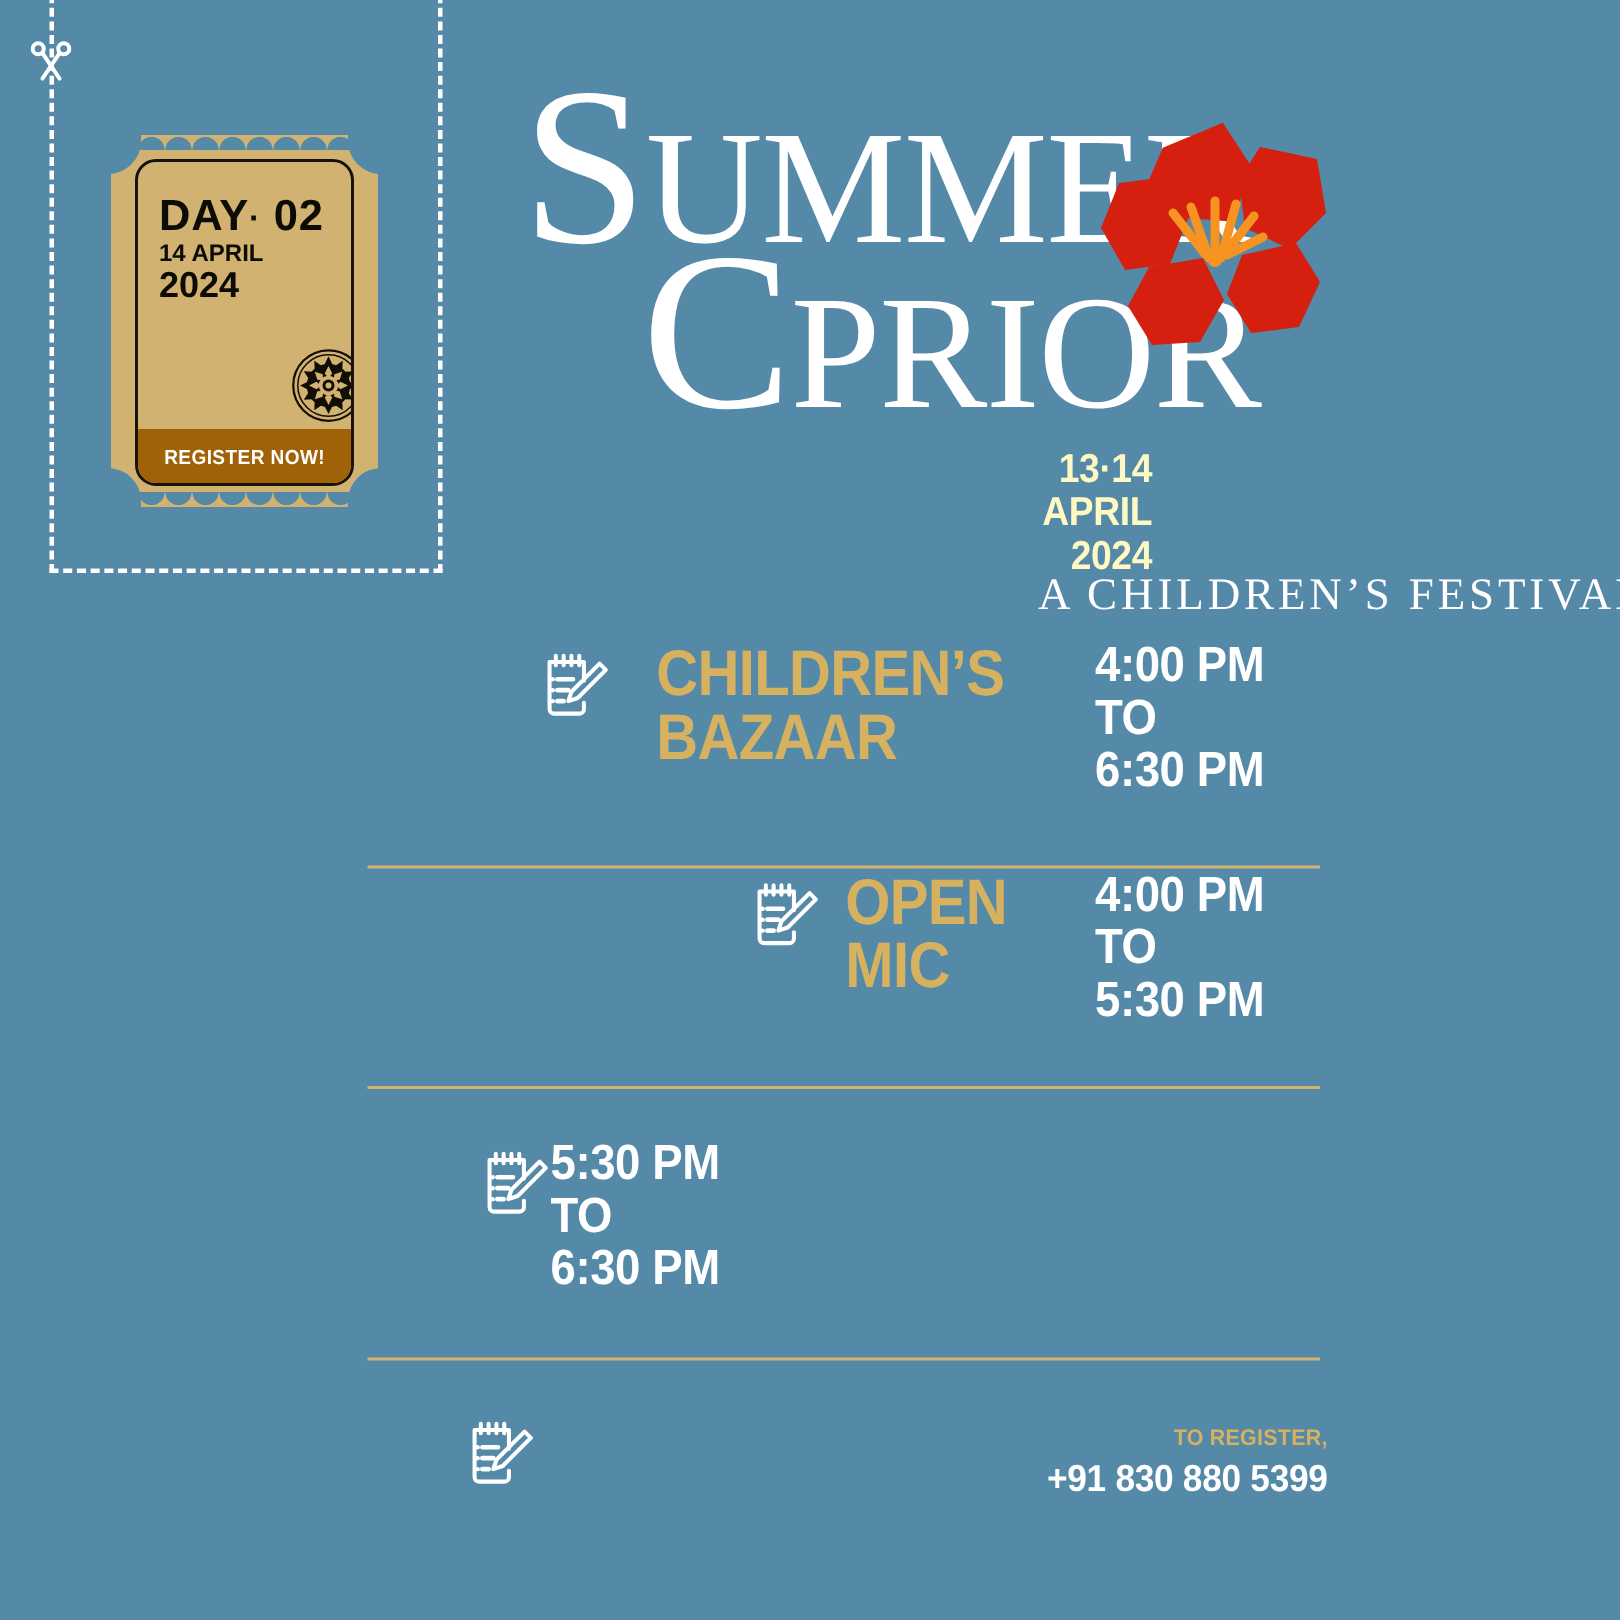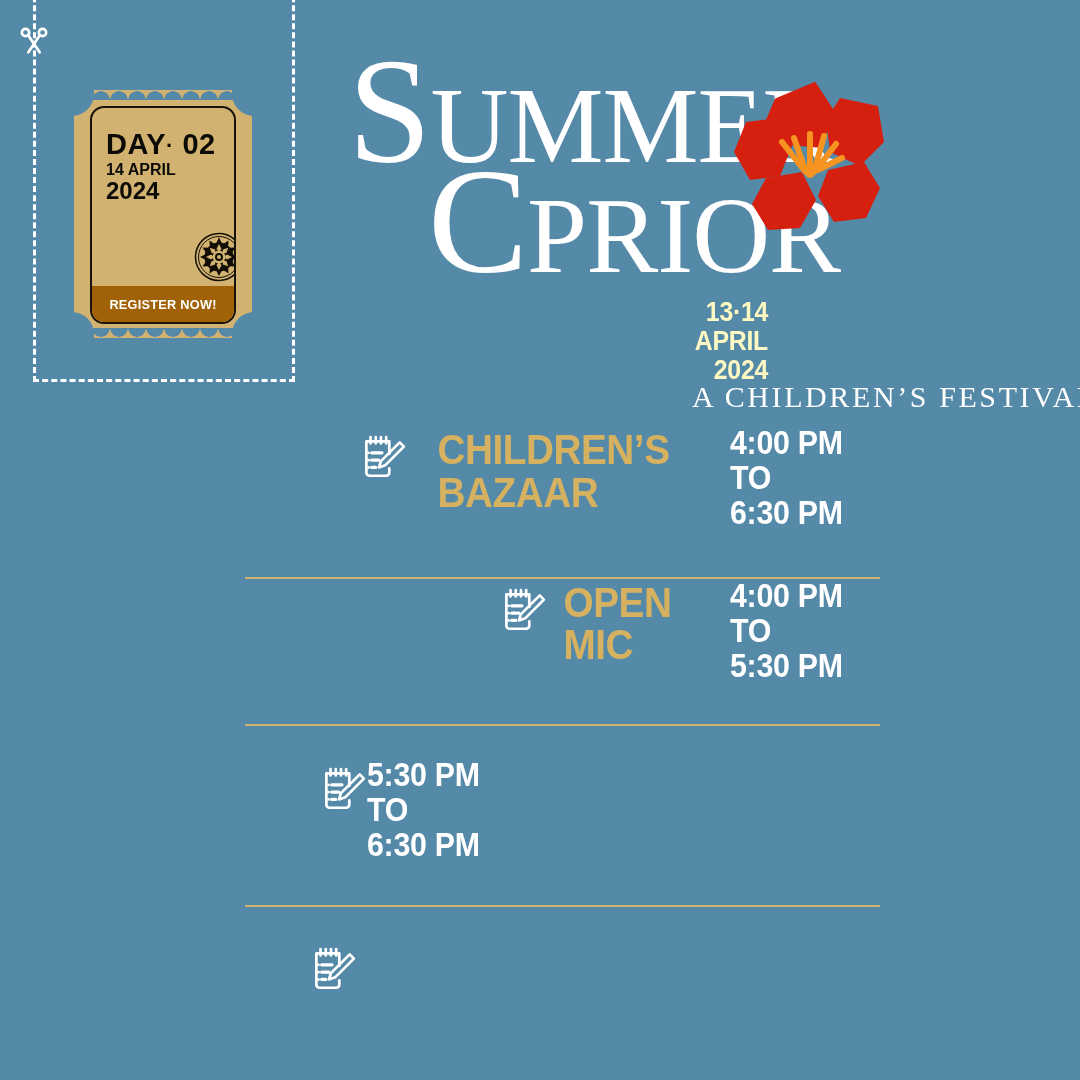--- a/index.html
+++ b/index.html
@@ -344,16 +344,22 @@
           <path d="M14 20 h10 M14 27 h7 M14 34 h4" stroke-width="3"></path>
           <circle cx="11" cy="20" r="1.4" fill="#ffffff" stroke="none"></circle>
           <circle cx="11" cy="27" r="1.4" fill="#ffffff" stroke="none"></circle>
           <circle cx="11" cy="34" r="1.4" fill="#ffffff" stroke="none"></circle>
           <path d="M41 10 l4 4 -18 18 -6 2 2 -6 z"></path>
         </svg>
       </div>
     </div>
 
     <div class="foot-right">
+      <div class="l1">
+          <span>TO REGISTER,</span>
+        </div>
+      <div class="foot-phone">
+          <span>+91 830 880 5399</span>
+        </div>
     </div>
   </div>
 
 </div>
 
 </body></html>

